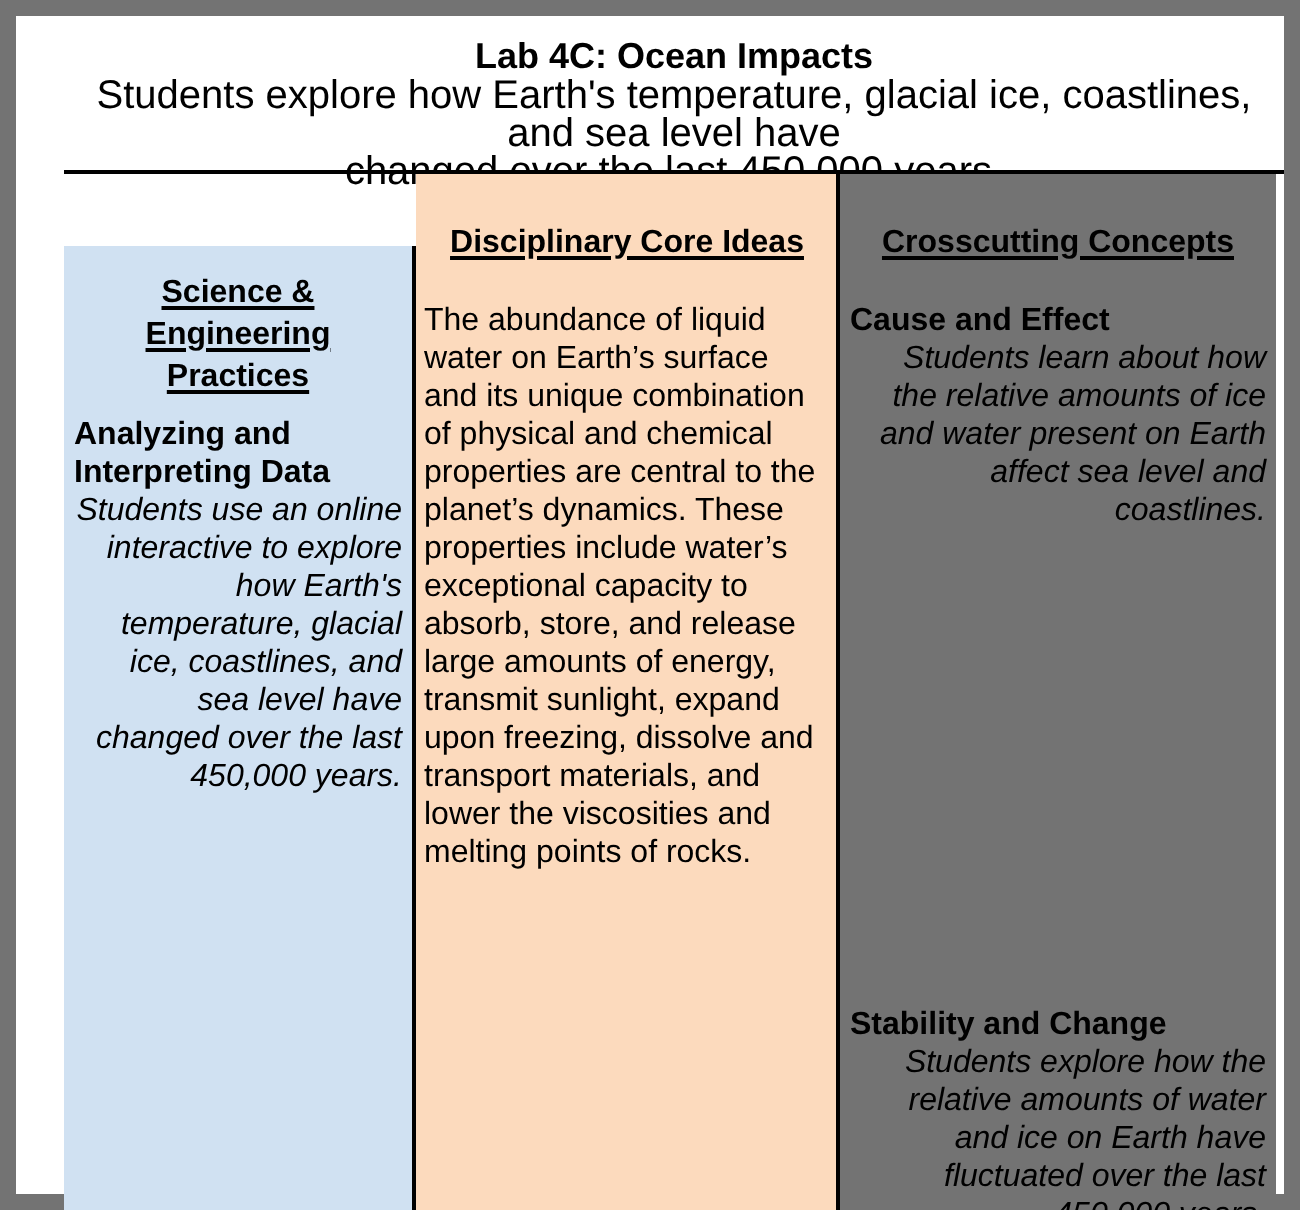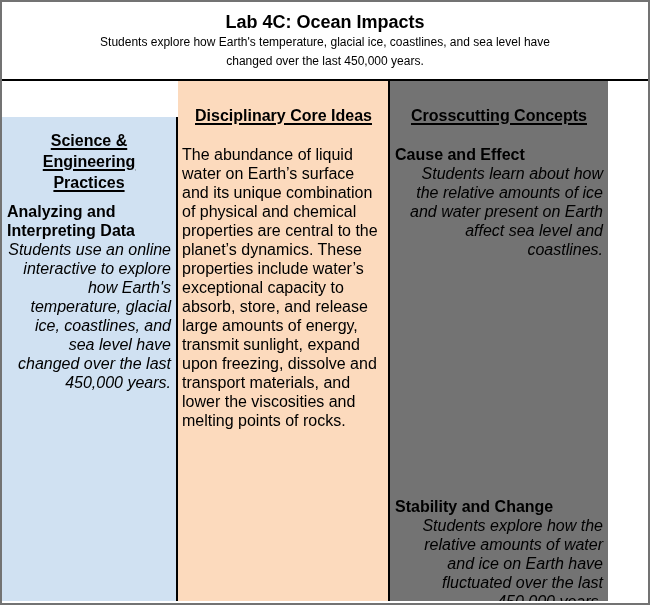--- a/index.html
+++ b/index.html
@@ -4,38 +4,39 @@
 <style>
   html, body { margin: 0; padding: 0; background: #fff; }
   body {
     width: 650px; height: 605px;
     font-family: "Liberation Sans", sans-serif;
     color: #000;
   }
   .sheet {
     box-sizing: border-box;
     width: 650px; height: 605px;
-    border: 2px solid #737373;
+    border: 8px solid #737373;
     background: #fff;
+    padding-left: 24px;
   }
   .header {
     box-sizing: border-box;
     height: 79px;
     border-bottom: 2px solid #000;
     text-align: center;
     padding-top: 9px;
     background: #ffffff;
   }
   .header .title {
     font-size: 18px;
     font-weight: bold;
     line-height: 22px;
   }
   .header .subtitle {
-    font-size: 12px;
+    font-size: 20px;
     line-height: 19px;
   }
   .cols {
     display: flex;
     height: 520px;
   }
   .col {
     box-sizing: border-box;
     overflow: hidden;
     padding: 13px 5px 0 5px;

